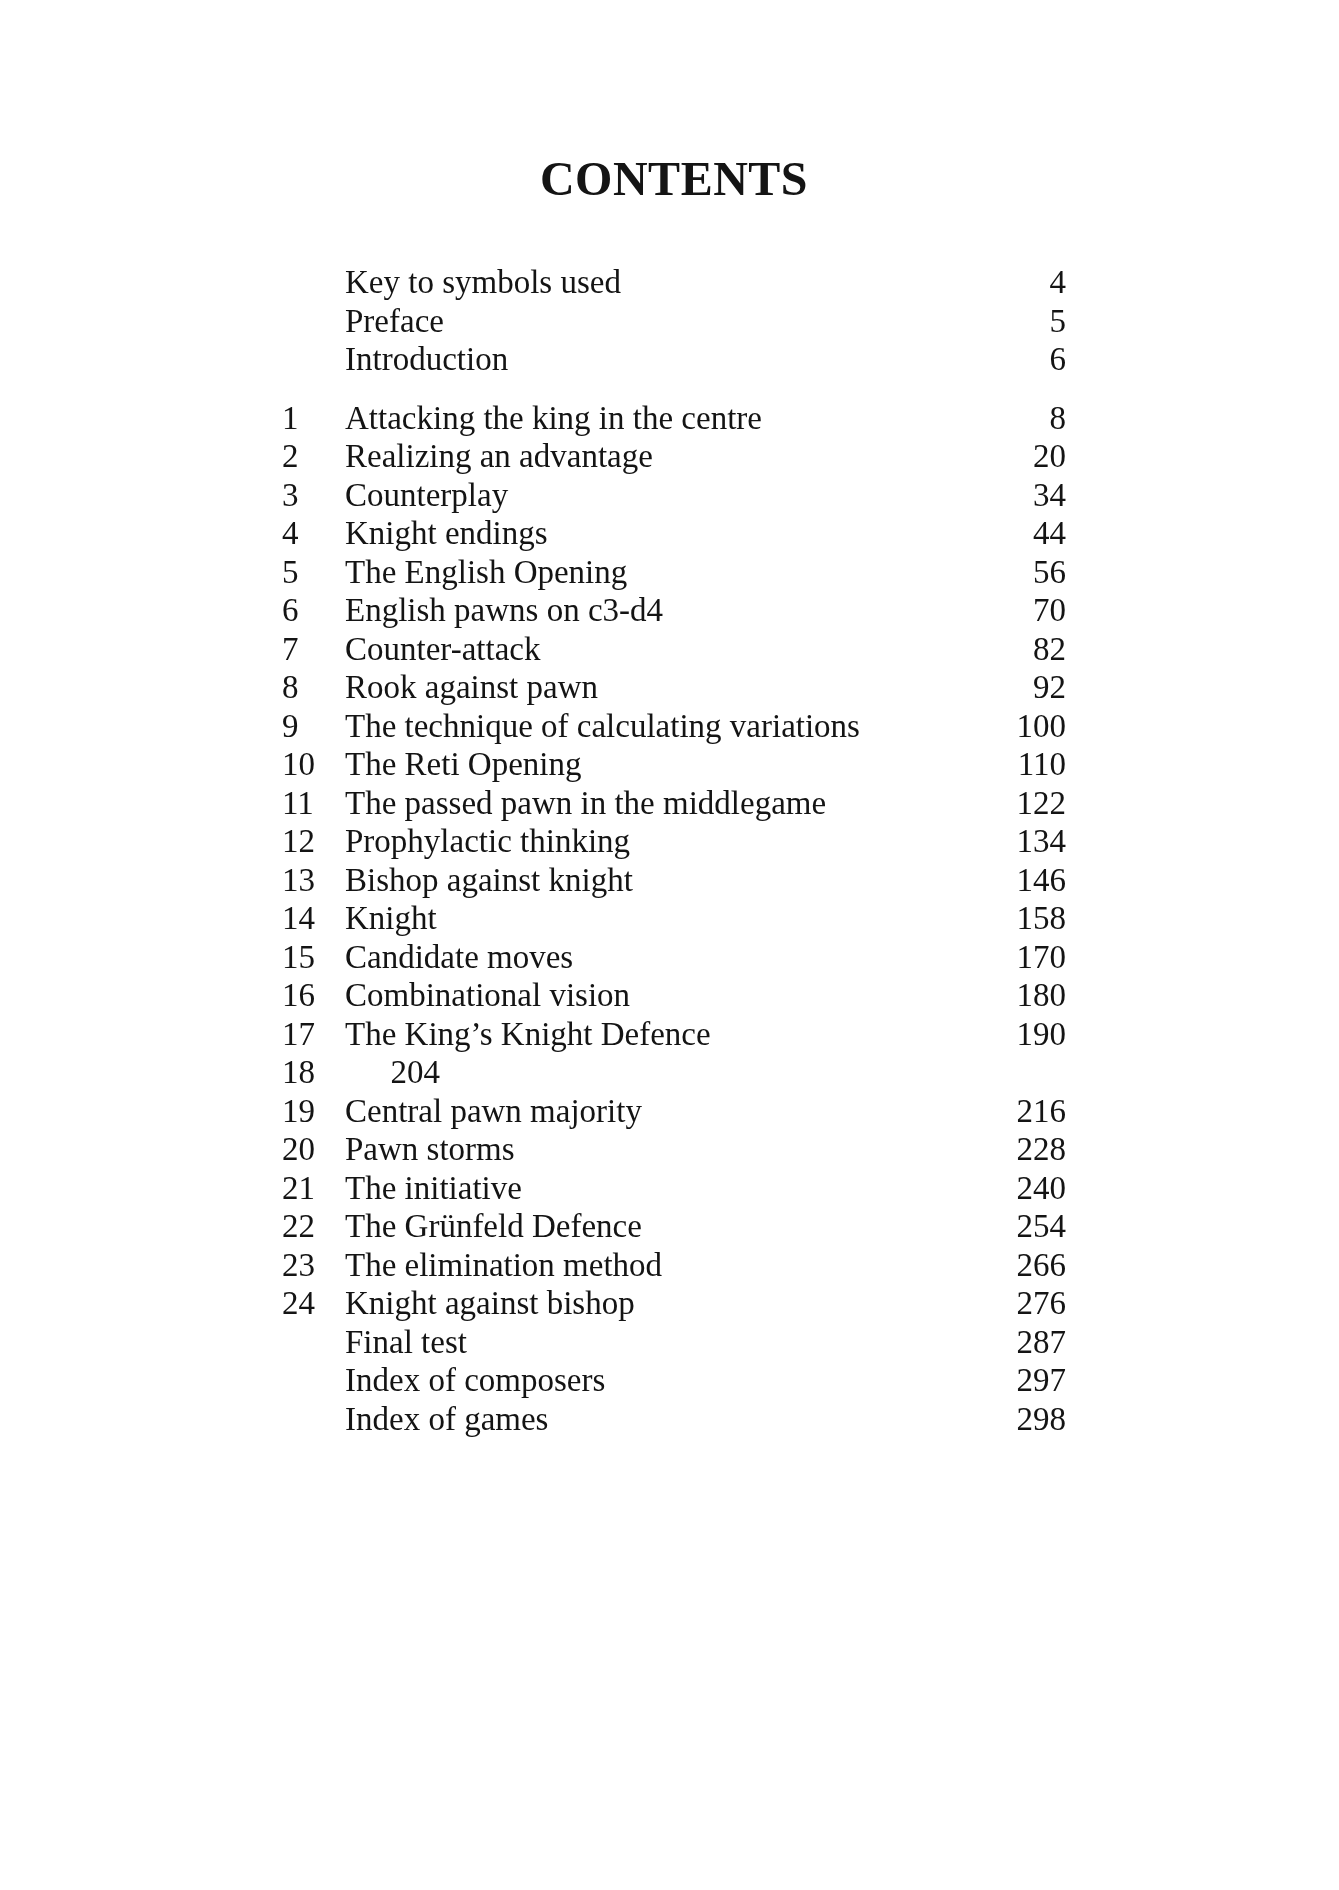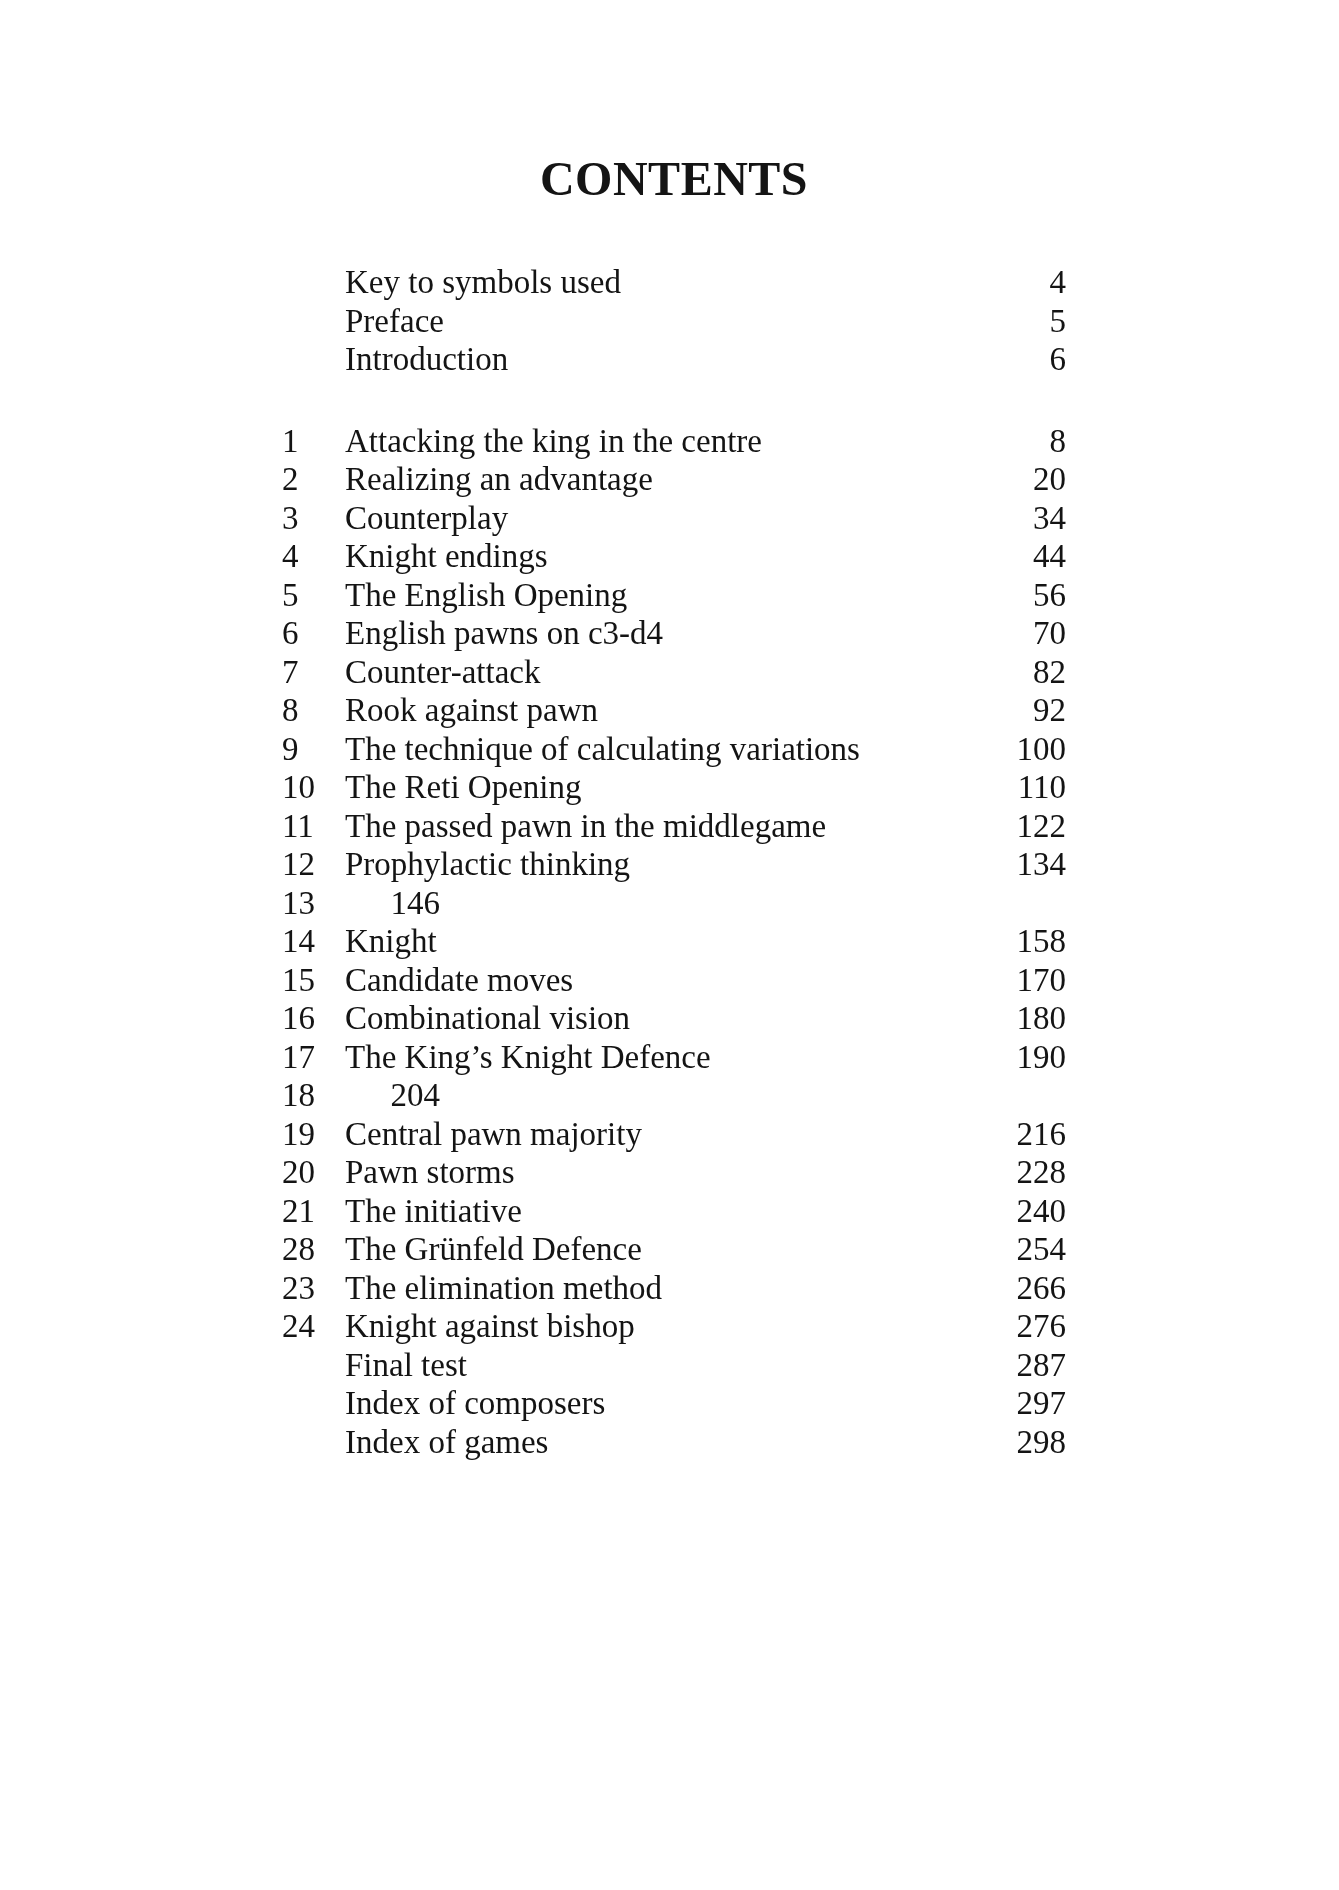--- a/index.html
+++ b/index.html
@@ -31,21 +31,21 @@
     letter-spacing: 0.5px;
   }
   .toc {
     position: absolute;
     left: 282px;
     top: 263px;
     width: 784px;
     font-size: 33px;
   }
   .front-list {
-    margin-bottom: 43px;
+    margin-bottom: 20px;
   }
   .toc-row {
     display: flex;
     align-items: baseline;
     line-height: 38.5px;
     height: 38.5px;
     white-space: nowrap;
   }
   .cell-num {
     flex: 0 0 63px;
@@ -140,20 +140,21 @@
           <span class="cell-title">The passed pawn in the middlegame</span>
           <span class="cell-page">122</span>
         </div>
         <div class="toc-row">
           <span class="cell-num">12</span>
           <span class="cell-title">Prophylactic thinking</span>
           <span class="cell-page">134</span>
         </div>
         <div class="toc-row">
           <span class="cell-num">13</span>
+          <span class="cell-title">Bishop against knight</span>
           <span class="cell-page">146</span>
         </div>
         <div class="toc-row">
           <span class="cell-num">14</span>
           <span class="cell-title">Knight</span>
           <span class="cell-page">158</span>
         </div>
         <div class="toc-row">
           <span class="cell-num">15</span>
           <span class="cell-title">Candidate moves</span>
@@ -182,21 +183,21 @@
           <span class="cell-num">20</span>
           <span class="cell-title">Pawn storms</span>
           <span class="cell-page">228</span>
         </div>
         <div class="toc-row">
           <span class="cell-num">21</span>
           <span class="cell-title">The initiative</span>
           <span class="cell-page">240</span>
         </div>
         <div class="toc-row">
-          <span class="cell-num">28</span>
+          <span class="cell-num">22</span>
           <span class="cell-title">The Grünfeld Defence</span>
           <span class="cell-page">254</span>
         </div>
         <div class="toc-row">
           <span class="cell-num">23</span>
           <span class="cell-title">The elimination method</span>
           <span class="cell-page">266</span>
         </div>
         <div class="toc-row">
           <span class="cell-num">24</span>

